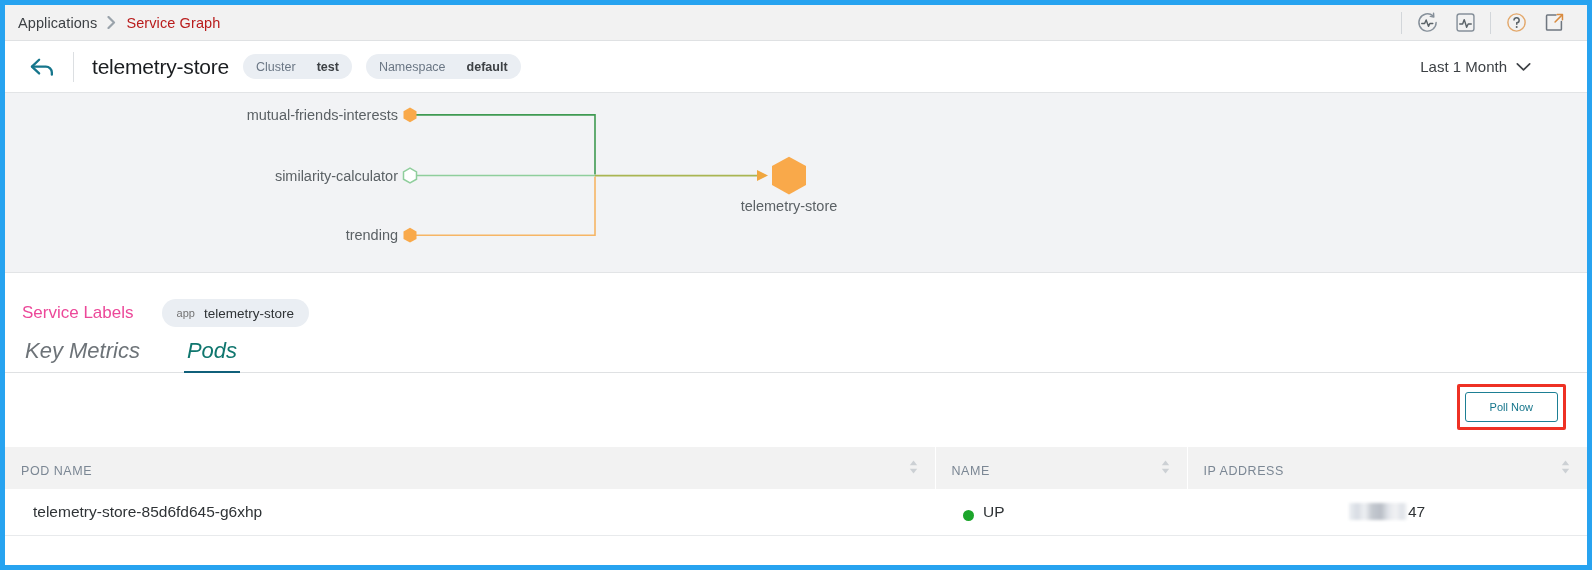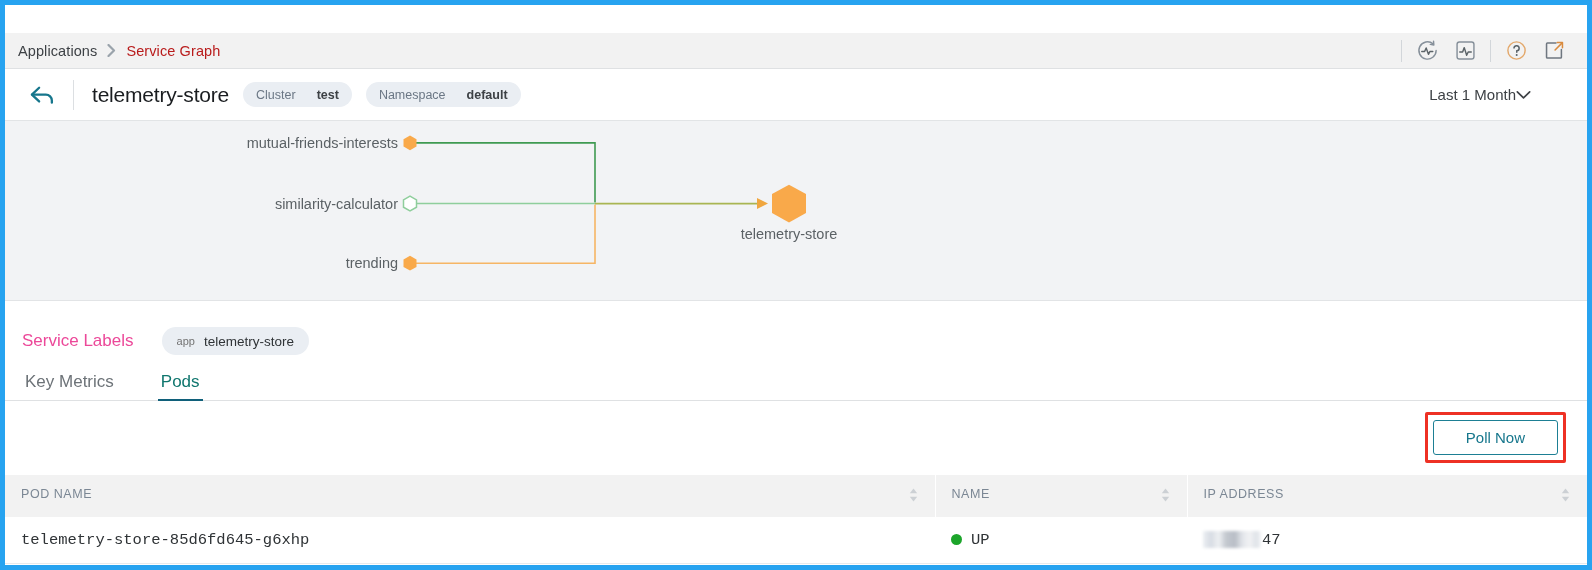--- a/index.html
+++ b/index.html
@@ -30,21 +30,20 @@
   .page { position: absolute; inset: 5px 5px 5px 5px; overflow: hidden; background:#fff; }
 
   
   .breadcrumb-bar {
     height: 36px;
     background: #f2f2f2;
     display: flex;
     align-items: center;
     padding-left: 13px;
     border-bottom: 1px solid #dfe1e3;
-    margin-top: 28px;
   }
   .crumb {
     font-size: 14.5px;
     color: #b91c1c;
     letter-spacing: .1px;
   }
   .crumb.link { color: #3d4145; cursor: pointer; }
   .crumb-sep {
     margin: 0 10px;
     color: #9aa3ab;
@@ -89,21 +88,21 @@
     border-radius: 13px;
     height: 25px;
     padding: 0 13px;
     margin-left: 14px;
     white-space: nowrap;
   }
   .pill .k { font-size: 12.5px; color: #6b7785; }
   .pill .v { font-size: 12.5px; color: #3d4145; font-weight: bold; margin-left: 21px; }
   .hdr-spacer { flex: 1; }
   .time-range {
-    display: flex; align-items: center; 
+    display: flex; align-items: center; gap: 9px;
     font-size: 15px; color: #3d4145; cursor: pointer;
     margin-right: 42px; white-space: nowrap;
   }
   .txn-logs {
     display: flex; align-items: center; gap: 10px;
     font-size: 14.5px; color: #3d4145; cursor: pointer; white-space: nowrap;
   }
 
   
   .graph-panel {
@@ -144,28 +143,29 @@
 
   
   .tabs {
     display: flex; align-items: flex-end;
     padding-left: 17px;
     border-bottom: 1px solid #dfe1e3;
     height: 34px;
     margin-top: 6px;
   }
   .tab {
-    font-size: 17px;
+    font-size: 22px;
     color: #6d7378;
     padding: 0 3px 7px 3px;
     margin-right: 41px;
     cursor: pointer;
     border-bottom: 2px solid transparent;
     position: relative;
     top: 1px;
+    font-style: italic;
   }
   .tab.active {
     color: #0f766e;
     border-bottom-color: #10607a;
   }
 
   
   .poll-row {
     height: 74px;
     display: flex; align-items: center; justify-content: flex-end;
@@ -178,23 +178,23 @@
     top: 11px;
     border: 3px solid #ee3124;
     border-radius: 2px;
     padding: 5px;
     background: transparent;
   }
   .poll-btn {
     border: 1px solid #1d7f94;
     color: #16768c;
     background: #fff;
-    font-size: 15px;
+    font-size: 11px;
     font-family: "Liberation Sans", sans-serif;
-    padding: 8px 32px;
+    padding: 8px 24px;
     border-radius: 3px;
     cursor: pointer;
     display: block;
     white-space: nowrap;
   }
 
   
   .tbl { width: 100%; border-collapse: collapse; table-layout: fixed; }
   .tbl thead th {
     background: #f2f2f2;
@@ -203,34 +203,33 @@
     font-weight: normal;
     color: #7b8794;
     letter-spacing: .55px;
     text-align: left;
     padding: 0 16px;
     border-right: 1px solid #ffffff;
     position: relative;
     cursor: pointer;
   }
   .tbl thead th:last-child { border-right: none; }
-  .th-inner { display: flex; align-items: flex-start; justify-content: space-between; gap: 24px; }
+  .th-inner { display: flex; align-items: flex-end; justify-content: space-between; gap: 24px; }
   .sort-ico { flex: 0 0 auto; margin-left: 8px; opacity: .55; }
   .tbl tbody td {
     height: 46px;
     font-size: 15.5px;
     color: #2f3336;
-    padding: 0 16px;
+    padding: 0 28px;
     border-bottom: 1px solid #e8eaec;
     vertical-align: middle;
-    font-family: Liberation Mono, monospace;
-  }
-  .state-cell { display: flex; align-items: center; gap: 9px; }
+  }
+  .state-cell { display: flex; align-items: flex-end; gap: 9px; }
   .dot { width: 11px; height: 11px; border-radius: 50%; background: #1ca52b; display:inline-block; }
-  .ip-wrap { display: flex; align-items: center; }
+  .ip-wrap { display: flex; align-items: center; justify-content: center; }
   .ip-blur {
     display: inline-block;
     width: 58px; height: 17px;
     margin-right: 1px;
     background: linear-gradient(90deg,
       #eceff3 0%, #d7dce3 14%, #eef0f3 27%,
       #c3c8cf 40%, #b9bec6 55%, #e2e5ea 68%,
       #f1f2f4 80%, #dfe3e8 92%, #f3f4f6 100%);
     filter: blur(1.6px);
     border-radius: 1px;

